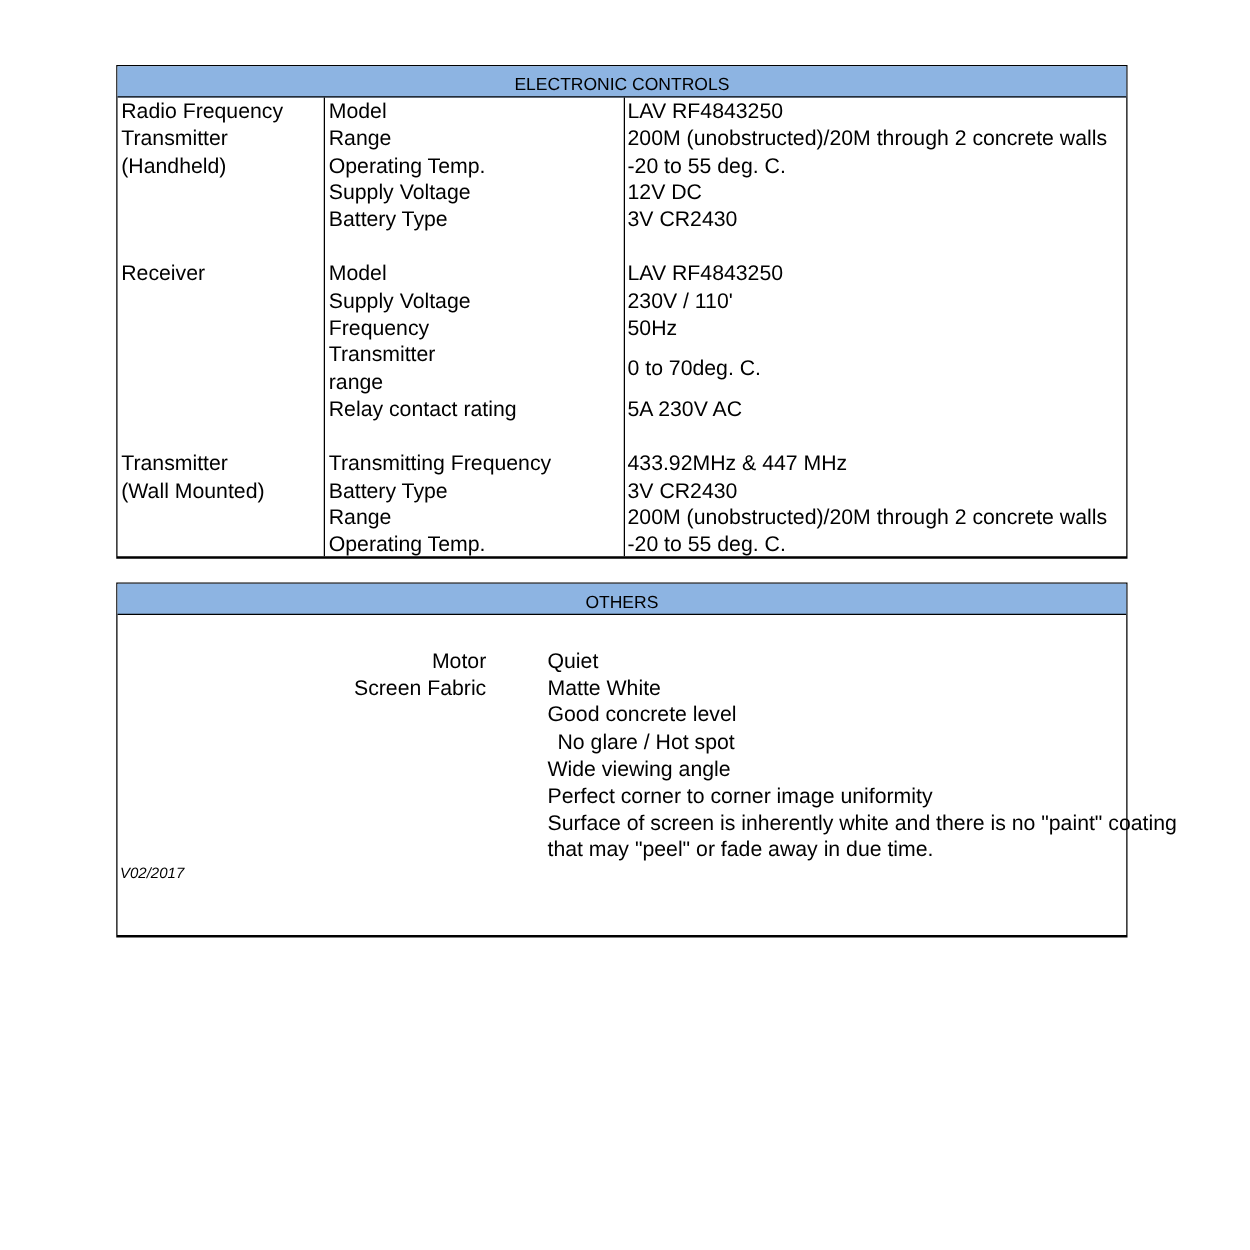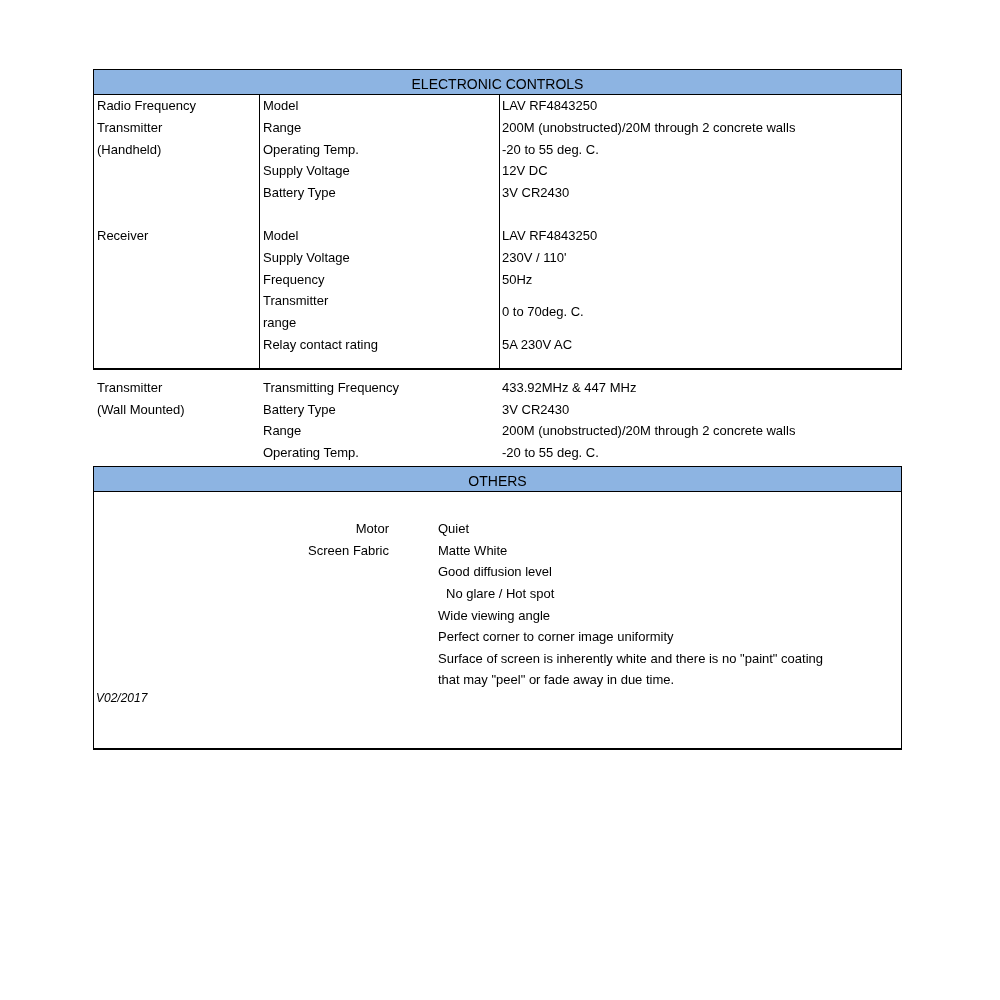--- a/index.html
+++ b/index.html
@@ -1,24 +1,24 @@
 <!DOCTYPE html>
 <html><head>
   <meta charset="utf-8">
   <style>
     html, body { margin: 0; padding: 0; background: #ffffff; }
     body { width: 1000px; height: 1000px; position: relative; overflow: hidden;
       font-family: "Liberation Sans", "DejaVu Sans", sans-serif; font-size: 14px; color: #000; }
     .sheet { position: absolute; left: 93px; width: 809px; box-sizing: border-box; }
-    #ec { top: 69px; height: 301px; border: 1px solid #000; border-bottom: 2px solid #000; }
+    #ec { top: 52px; height: 395px; border: 1px solid #000; border-bottom: 2px solid #000; }
     #ot { top: 466px; height: 284px; border: 1px solid #000; border-bottom: 2px solid #000; }
     .hdr { position: absolute; left: 0; top: 0; right: 0; height: 24px; background: #8db4e2;
       border-bottom: 1px solid #000; text-align: center; line-height: 28px; font-size: 14px; }
     .vline { position: absolute; top: 25px; bottom: 0; width: 1px; background: #000; }
-    .t { position: absolute; white-space: nowrap; line-height: 21.7px; font-size: 13px; }
+    .t { position: absolute; white-space: nowrap; line-height: 21.7px; font-size: 17px; }
     .foot { position: absolute; left: 96px; top: 691px; font-style: italic; font-size: 12px; }
   </style>
 </head>
 <body>
 
 <div class="sheet" id="ec">
   <div class="hdr">ELECTRONIC CONTROLS</div>
   <div class="vline" style="left:165px"></div>
   <div class="vline" style="left:405px"></div>
 
@@ -71,21 +71,21 @@
 </div>
 
 <div class="sheet" id="ot">
   <div class="hdr">OTHERS</div>
 
   <span class="t" style="right:512px;top:51px;text-align:center">Motor</span>
   <span class="t" style="left:344px;top:51px">Quiet</span>
 
   <span class="t" style="right:512px;top:73px;text-align:right">Screen Fabric</span>
   <span class="t" style="left:344px;top:73px">Matte White</span>
-  <span class="t" style="left:344px;top:94px">Good diffusion level</span>
+  <span class="t" style="left:344px;top:94px">Good concrete level</span>
   <span class="t" style="left:352px;top:116px">No glare / Hot spot</span>
   <span class="t" style="left:344px;top:138px">Wide viewing angle</span>
   <span class="t" style="left:344px;top:159px">Perfect corner to corner image uniformity</span>
   <span class="t" style="left:344px;top:181px">Surface of screen is inherently white and there is no "paint" coating</span>
   <span class="t" style="left:344px;top:202px">that may "peel" or fade away in due time.</span>
 </div>
 
 <div class="foot">V02/2017</div>
 
 </body></html>

